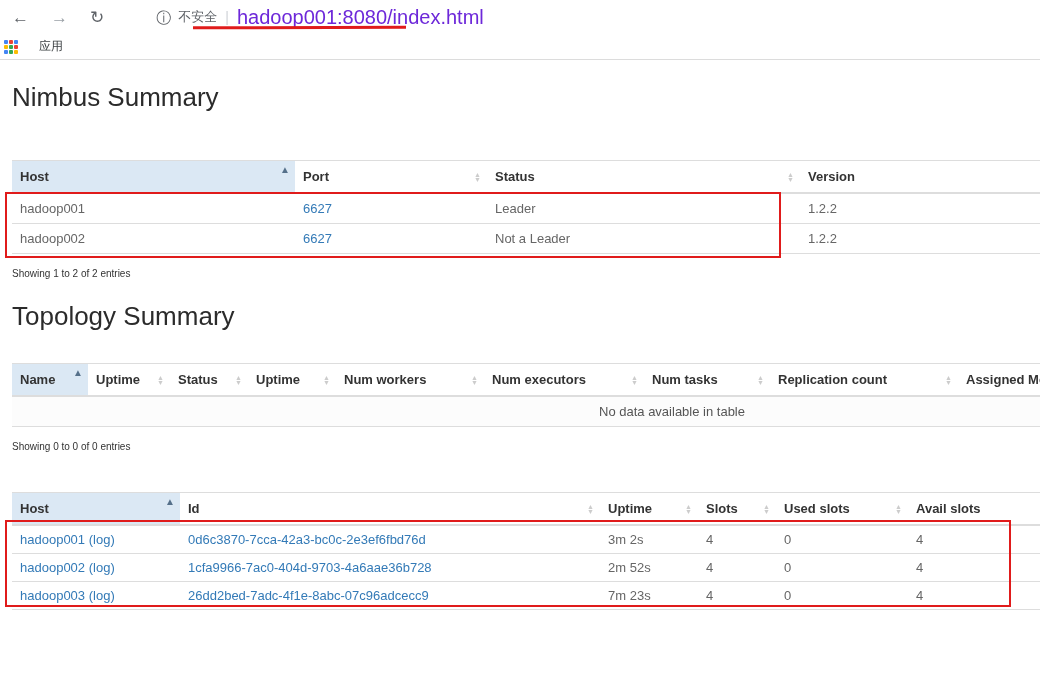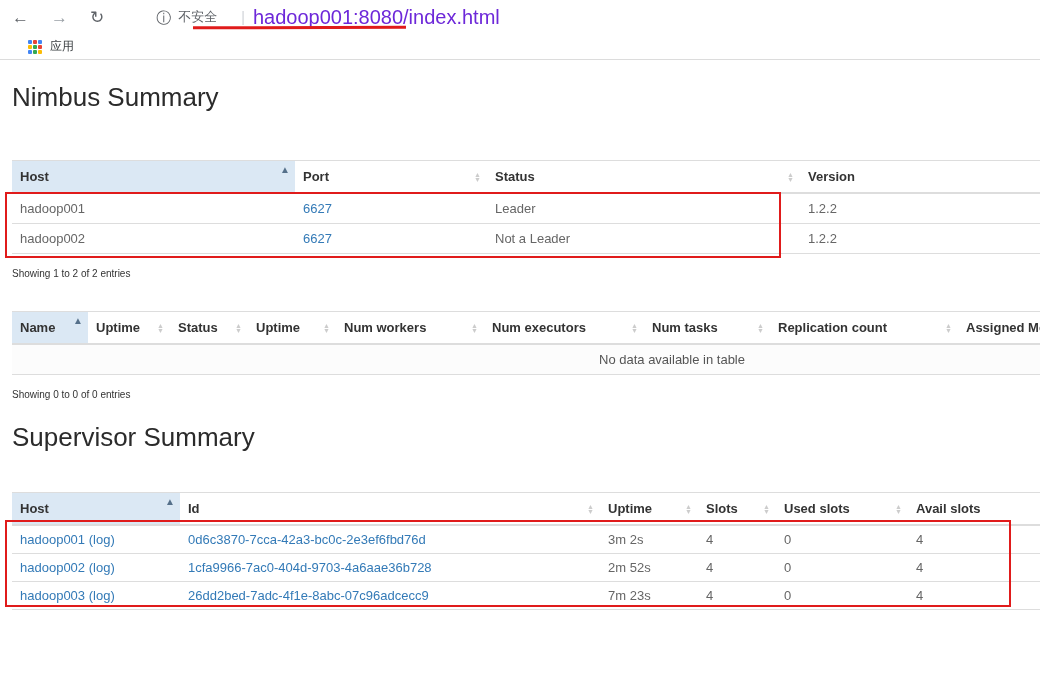--- a/index.html
+++ b/index.html
@@ -14,26 +14,26 @@
   html,body{width:1040px;height:677px;overflow:hidden;background:#fff;
     font-family:"Liberation Sans","DejaVu Sans",sans-serif;}
   body{position:relative;}
 
   
   .toolbar{height:34px;display:flex;align-items:center;padding-left:12px;position:relative;background:#fff;}
   .nav-icon{color:#5f6368;font-size:17px;margin-right:22px;cursor:pointer;line-height:1;}
   .nav-icon.fwd{color:#9aa0a6;}
   .addr{display:flex;align-items:center;margin-left:30px;}
   .info-icon{color:#5f6368;font-size:15px;margin-right:7px;line-height:1;}
-  .sec-label{color:#5f6368;font-size:13px;margin-right:24px;}
+  .sec-label{color:#5f6368;font-size:13px;margin-right:8px;}
   .addr-sep{color:#d0d3d8;font-size:14px;margin-right:8px;}
   .url-text{color:#6d28d9;font-size:20px;}
   .url-underline{position:absolute;left:193px;top:26px;width:213px;height:3px;background:var(--red);transform:rotate(-0.2deg);}
 
-  .bookmarks{height:26px;display:flex;align-items:center;padding-left:28px;border-bottom:1px solid #dcdcdc;background:#fff;}
+  .bookmarks{height:26px;display:flex;align-items:center;padding-left:4px;border-bottom:1px solid #dcdcdc;background:#fff;gap:13px;}
   .apps-grid{display:grid;grid-template-columns:repeat(3,4px);grid-template-rows:repeat(3,4px);gap:1px;margin-right:8px;cursor:pointer;}
   .apps-grid i{display:block;width:4px;height:4px;border-radius:1px;}
   .apps-grid i:nth-child(1){background:#4285f4}.apps-grid i:nth-child(2){background:#ea4335}
   .apps-grid i:nth-child(3){background:#4285f4}.apps-grid i:nth-child(4){background:#fbbc05}
   .apps-grid i:nth-child(5){background:#34a853}.apps-grid i:nth-child(6){background:#ea4335}
   .apps-grid i:nth-child(7){background:#4285f4}.apps-grid i:nth-child(8){background:#34a853}
   .apps-grid i:nth-child(9){background:#fbbc05}
   .bm-label{color:#3c4043;font-size:12px;cursor:pointer;}
 
   
@@ -140,20 +140,21 @@
           <td><a class="cell-link">6627</a></td>
           <td>Not a Leader</td>
           <td>1.2.2</td>
         </tr>
       </tbody>
     </table>
     <div class="red-box nimbus-box"></div>
   </div>
   <div class="entries-info">Showing 1 to 2 of 2 entries</div>
 
+  <h1 class="sec-title">Topology Summary</h1>
   <div class="twrap topology">
     <table style="width:1320px">
       <colgroup>
         <col style="width:76px">
           <col style="width:82px">
           <col style="width:78px">
           <col style="width:88px">
         <col style="width:148px">
           <col style="width:160px">
           <col style="width:126px">
@@ -178,21 +179,20 @@
       </thead>
       <tbody>
         <tr class="empty-row">
           <td colspan="9">No data available in table</td>
         </tr>
       </tbody>
     </table>
   </div>
   <div class="entries-info">Showing 0 to 0 of 0 entries</div>
 
-  <h1 class="sec-title">Supervisor Summary</h1>
   <div class="twrap supervisor">
     <table style="width:1100px">
       <colgroup>
         <col style="width:168px">
           <col style="width:420px">
           <col style="width:98px">
         <col style="width:78px">
           <col style="width:132px">
           <col style="width:204px">
       </colgroup>

